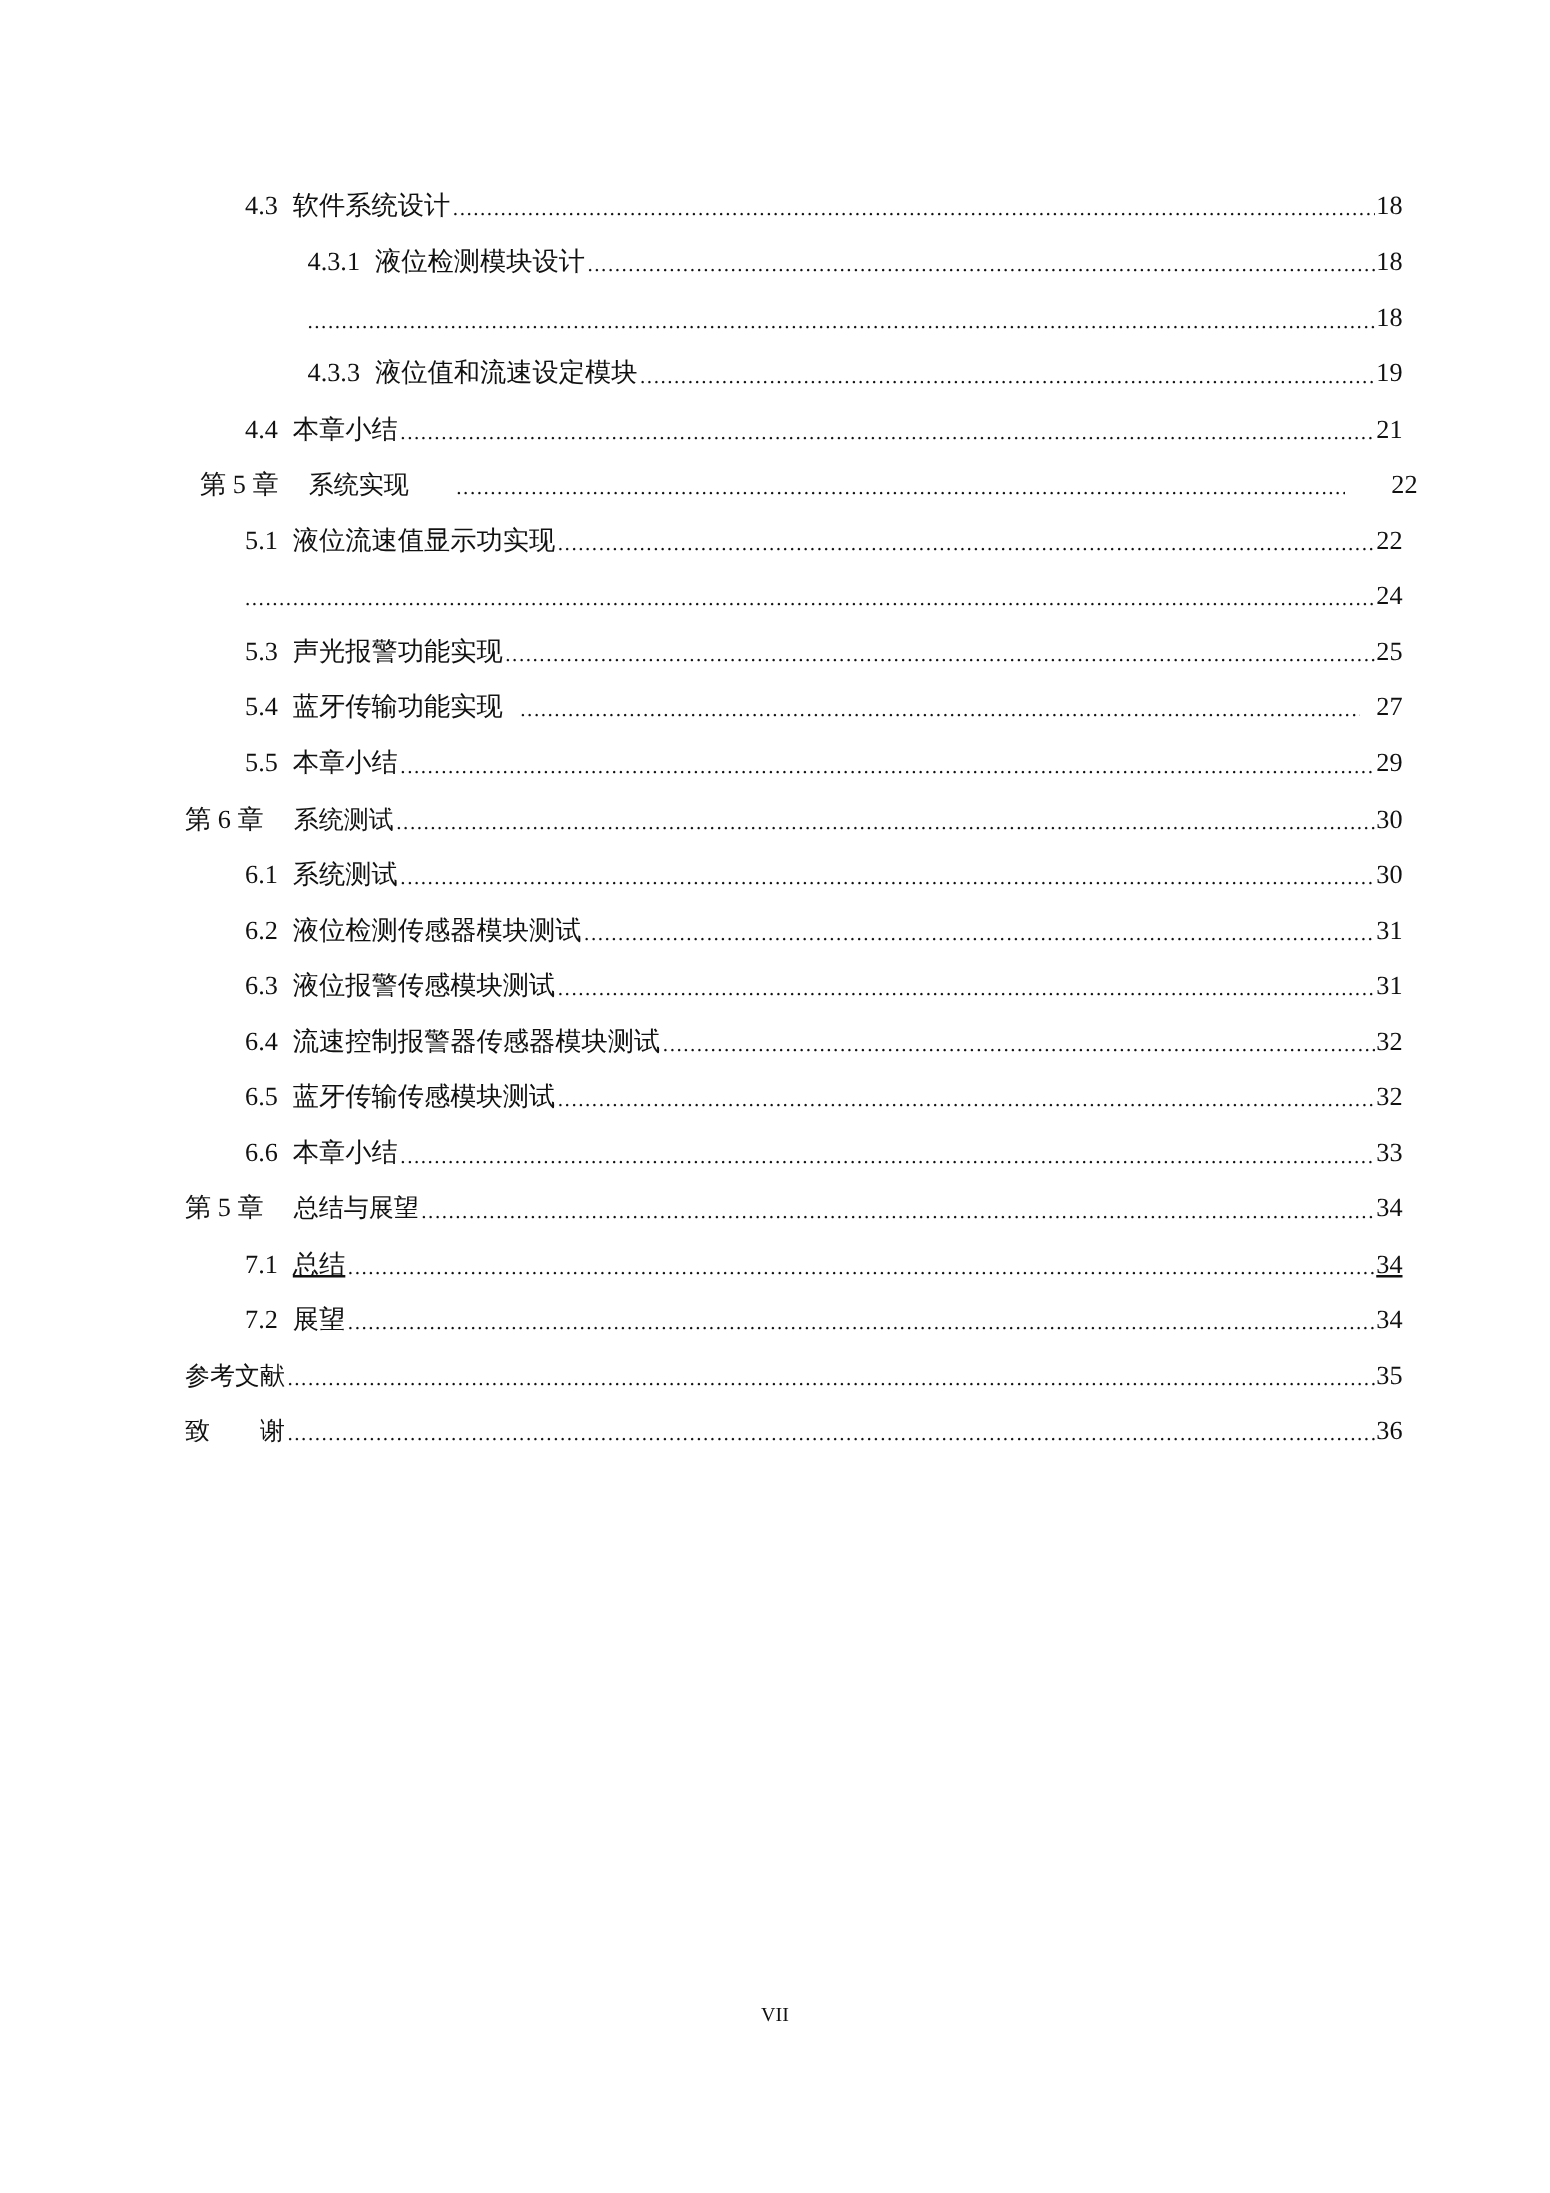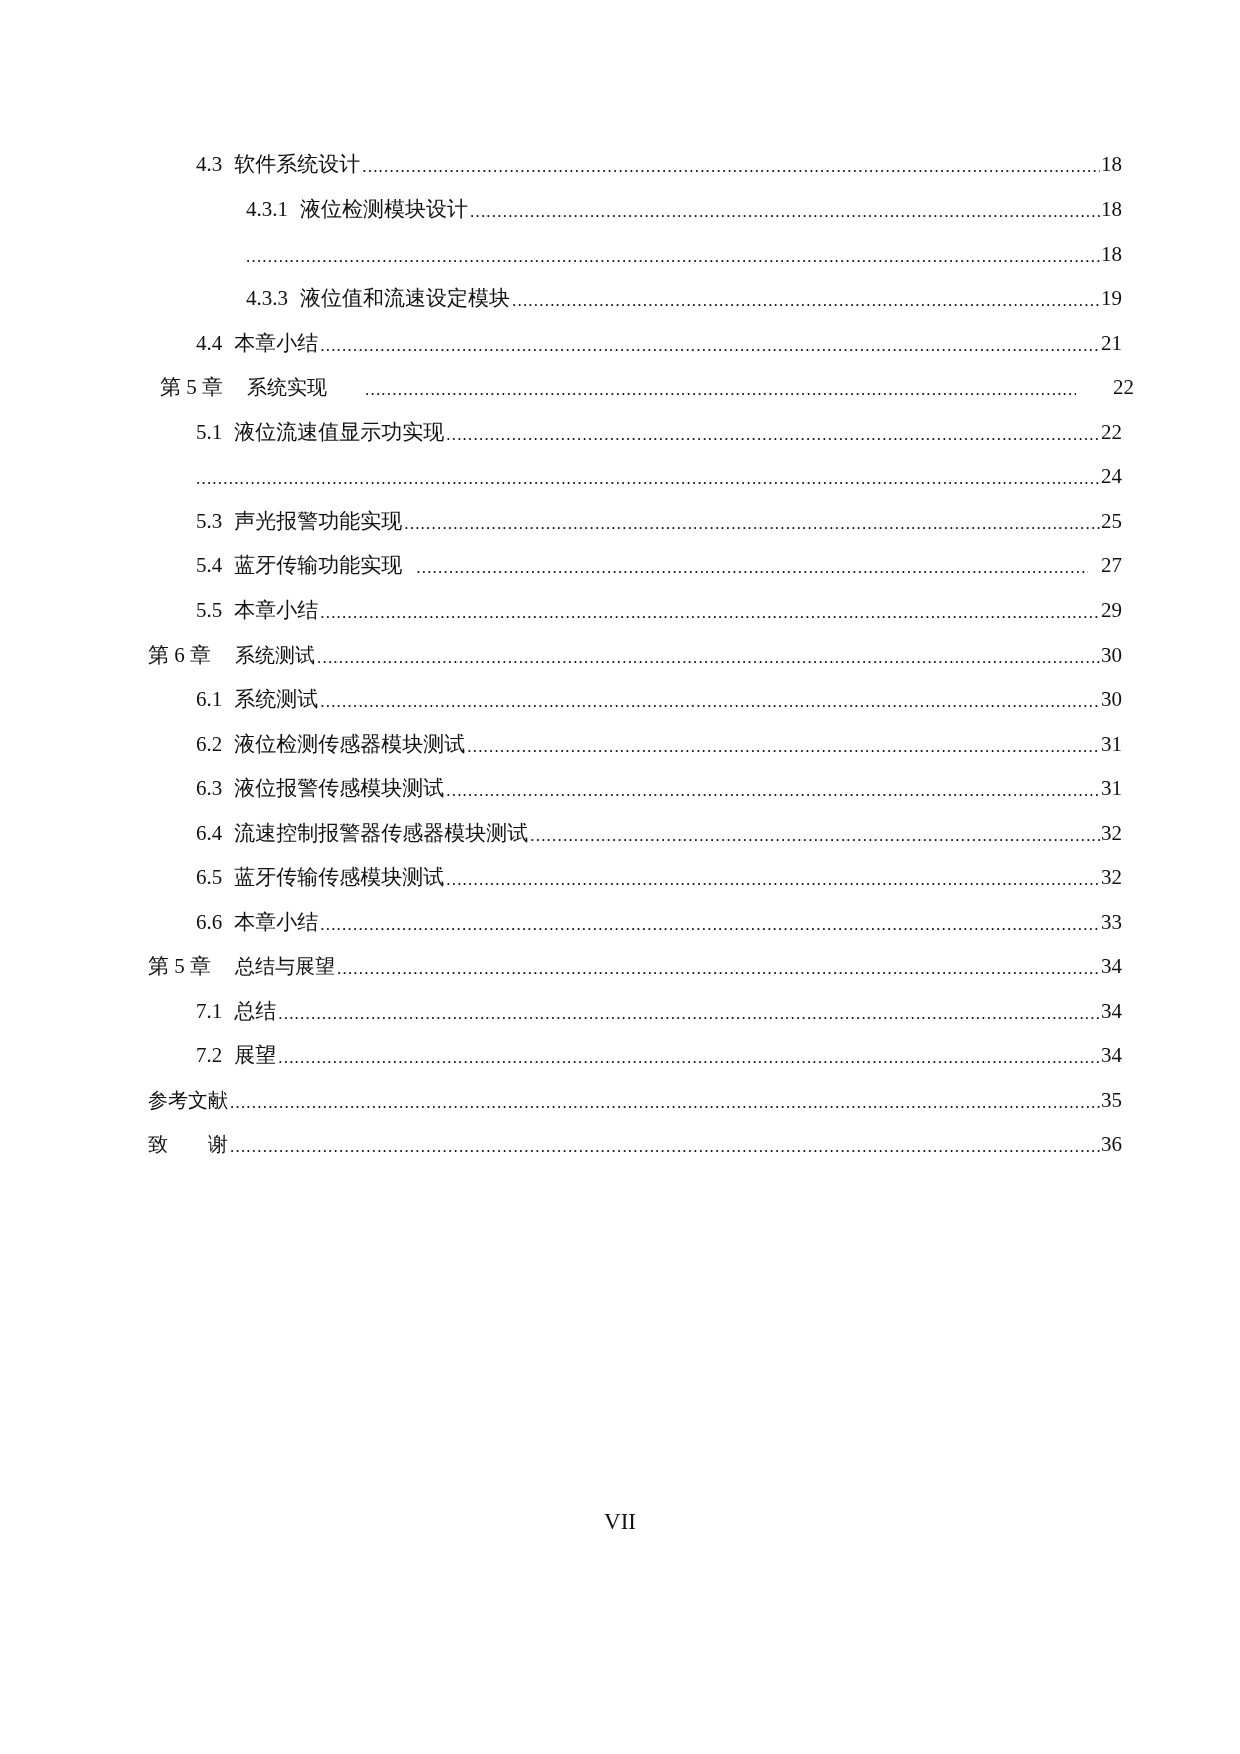--- a/index.html
+++ b/index.html
@@ -12,22 +12,22 @@
   .row .num { display: inline-block; margin-right: 12px; }
   .row.lvl1 .num { margin-right: 24px; }
   .row .leader { flex: 1 1 auto; overflow: hidden; height: 30px; position: relative; }
   .row .leader::before {
     content: "..................................................................................................................................................................................................................................................";
     position: absolute; left: 0; bottom: 0; letter-spacing: 1.2px; font-size: 17px; line-height: 24px;
   }
   .row .page { flex: 0 0 auto; padding-left: 1px; }
   .row.lvl1 .label { font-family: "DejaVu Sans", "Liberation Sans", sans-serif; font-size: 20px; }
   .row.lvl1 .label .num { font-family: "Liberation Serif", serif; font-size: 21px; }
-  .footer { position: absolute; top: 1509px; left: 0; width: 1240px; text-align: center;
-            font-size: 23px; }
+  .footer { position: absolute; top: 1604px; left: 0; width: 1240px; text-align: center;
+            font-size: 16px; }
 </style>
 </head>
 <body>
 
 <div class="toc">
   <div class="row lvl2" style="top:149px;left:196px;width:926px;">
     <span class="label"><span class="num">4.3</span><span>软件系统设计</span></span>
     <span class="leader"></span>
     <span class="page">18</span>
   </div>
@@ -112,21 +112,21 @@
   <div class="row lvl2" style="top:907px;left:196px;width:926px;">
     <span class="label"><span class="num">6.6</span><span>本章小结</span></span>
     <span class="leader"></span>
     <span class="page">33</span>
   </div>
   <div class="row lvl1" style="top:951px;left:148px;width:974px;">
     <span class="label"><span class="num">第 5 章</span><span>总结与展望</span></span>
     <span class="leader"></span>
     <span class="page">34</span>
   </div>
-  <div class="row lvl2" style="top:996px;left:196px;width:926px;">
+  <div class="row lvl2" style="top:996px;left:196px;width:926px;text-decoration:underline;">
     <span class="label"><span class="num">7.1</span><span>总结</span></span>
     <span class="leader"></span>
     <span class="page">34</span>
   </div>
   <div class="row lvl2" style="top:1040px;left:196px;width:926px;">
     <span class="label"><span class="num">7.2</span><span>展望</span></span>
     <span class="leader"></span>
     <span class="page">34</span>
   </div>
   <div class="row lvl1" style="top:1085px;left:148px;width:974px;">

